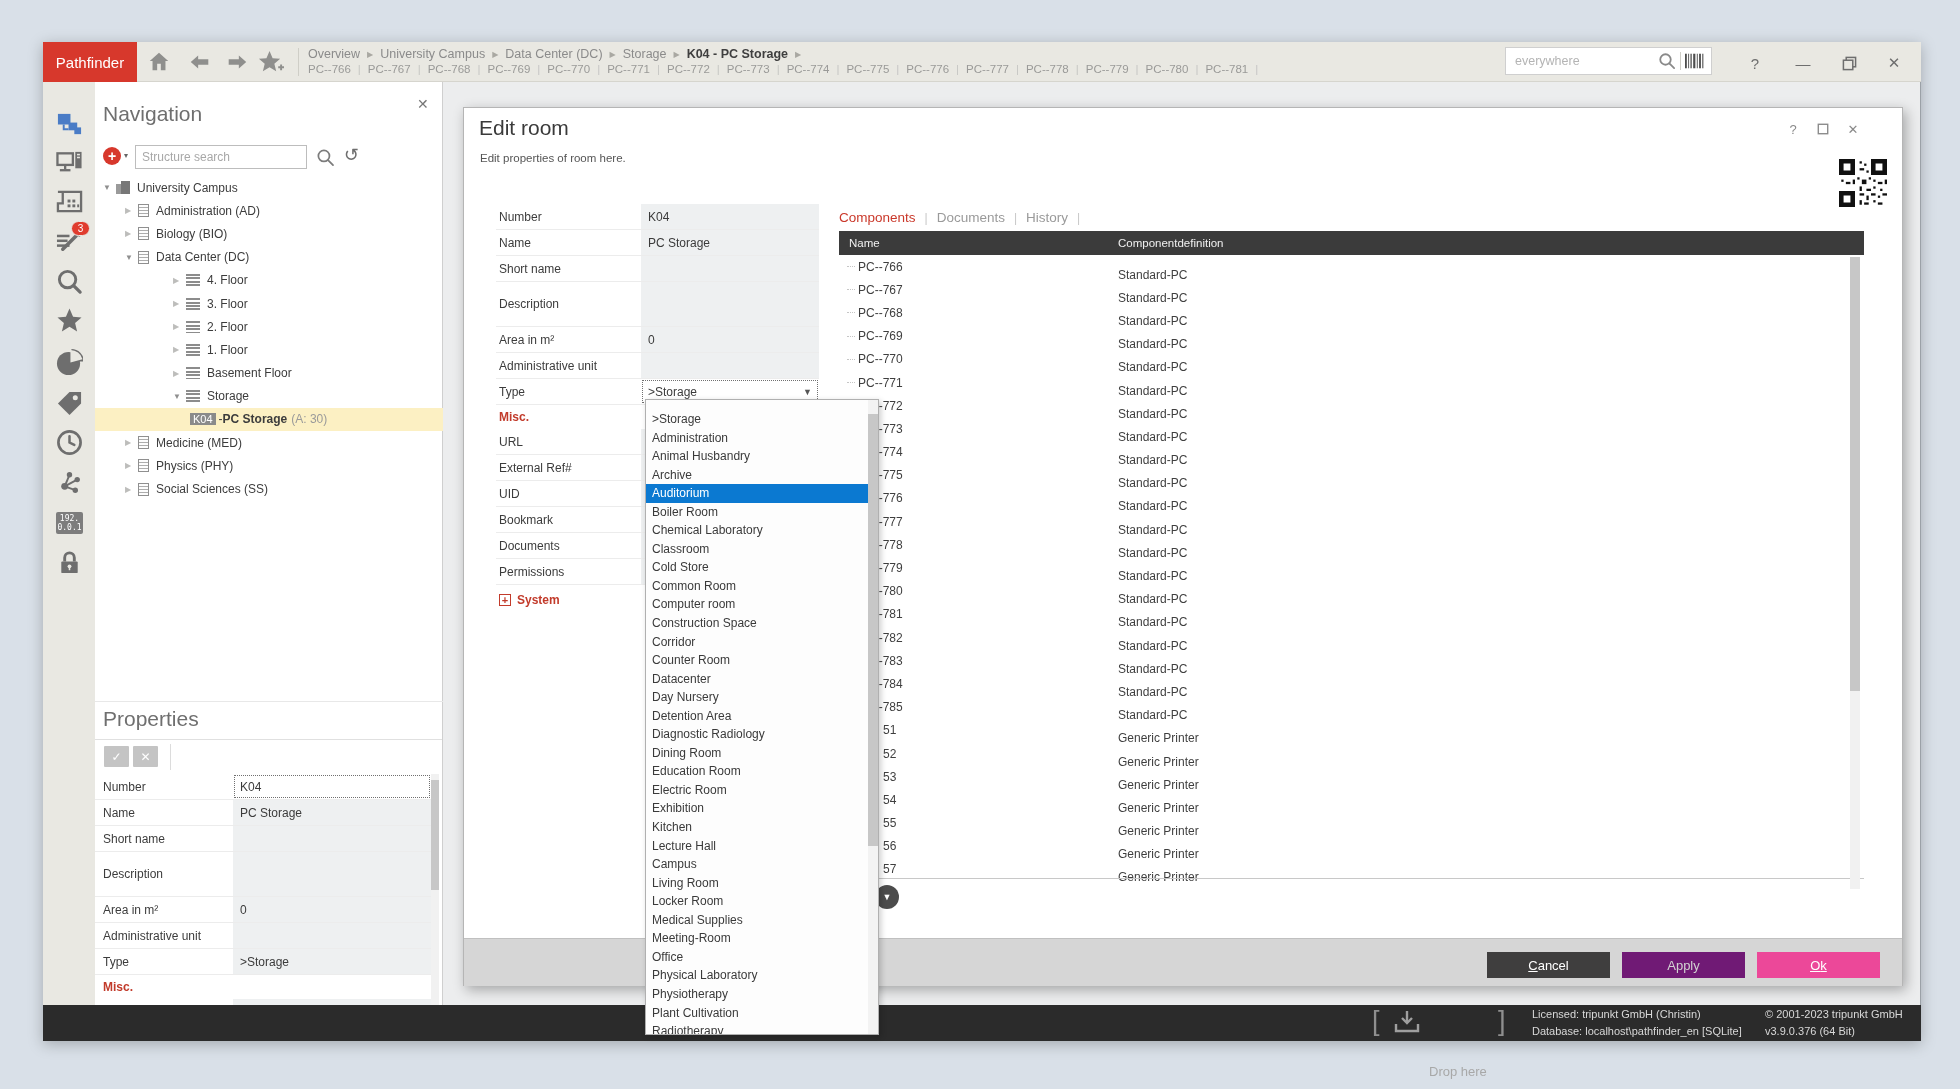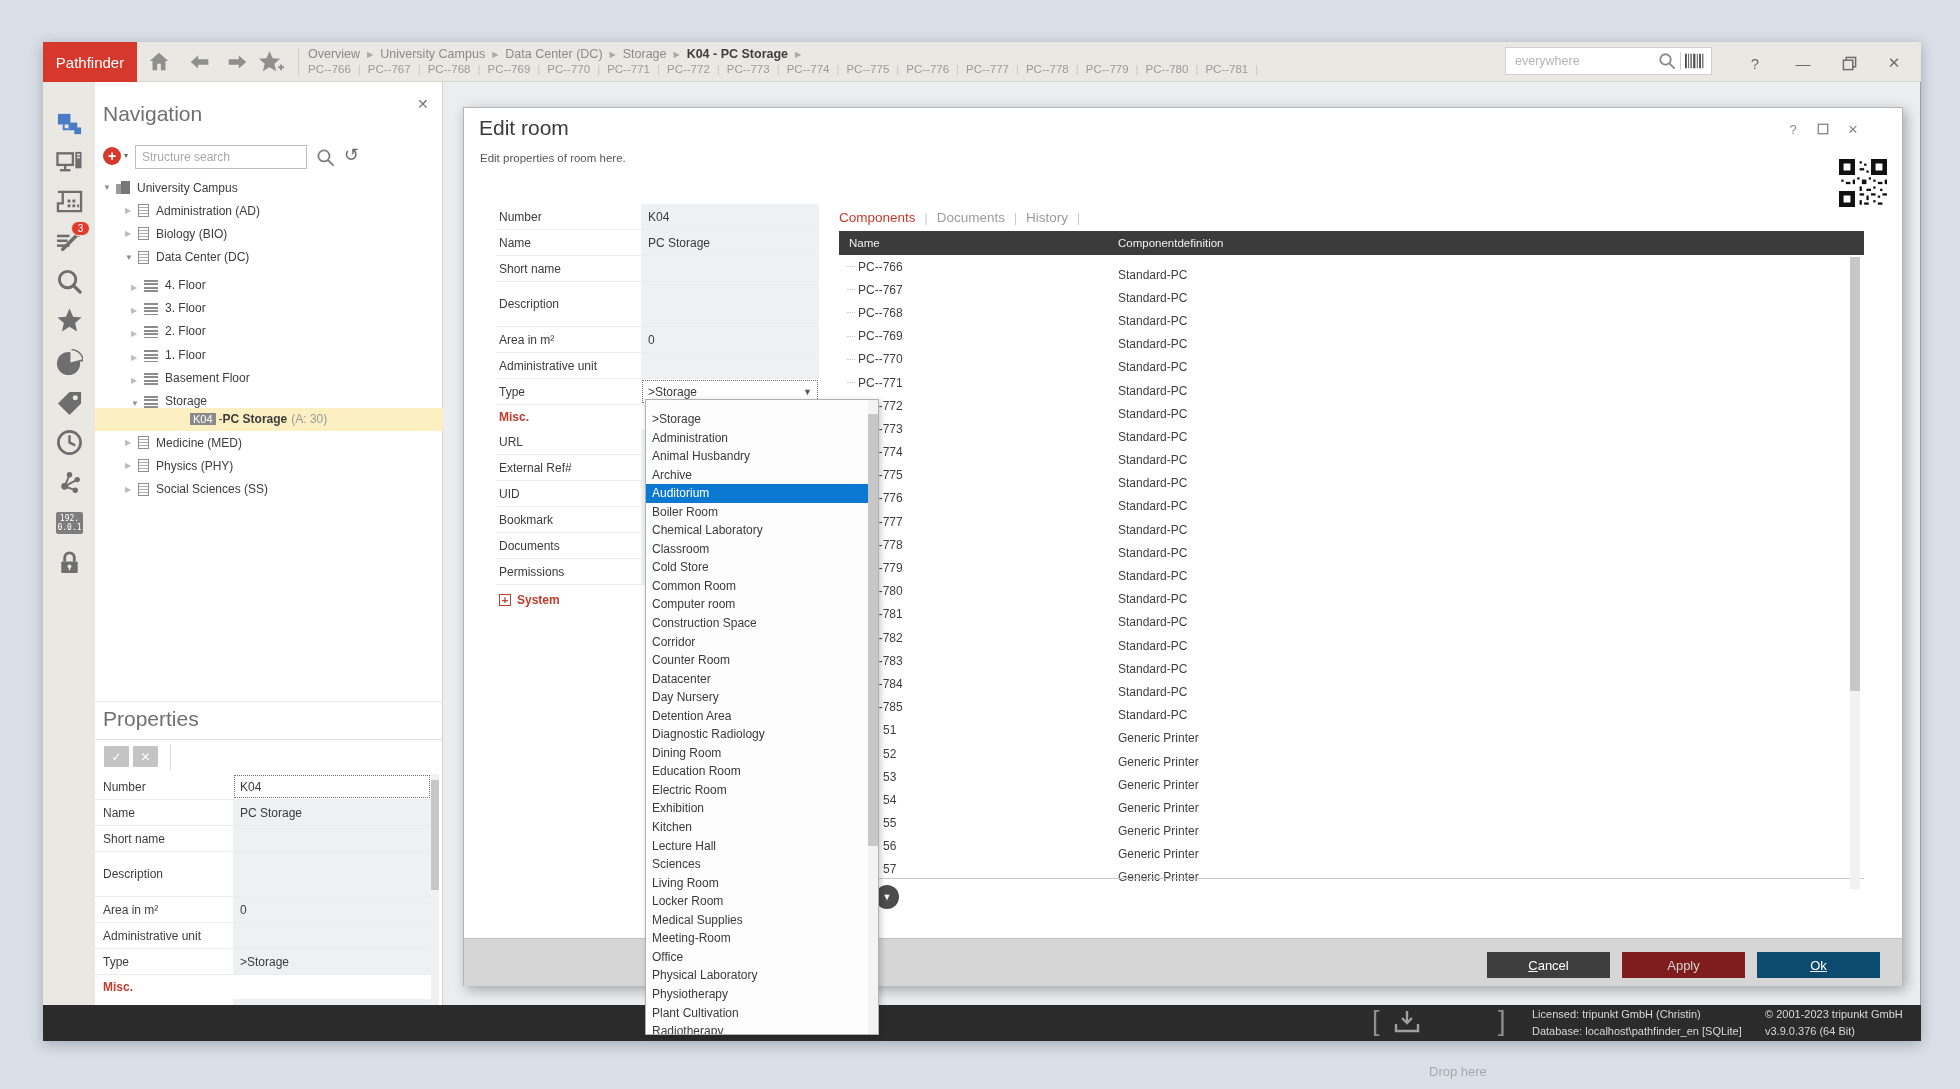--- a/index.html
+++ b/index.html
@@ -33,21 +33,21 @@
   #navclose{left:417px;top:96px;font-size:14px;color:#777;}
   #pluscircle{left:103px;top:147px;width:18px;height:18px;border-radius:50%;background:#d7382c;color:#fff;font-size:14px;font-weight:bold;display:flex;align-items:center;justify-content:center;line-height:1;}
   #pluscaret{left:124px;top:151px;font-size:8px;color:#666;}
   #structsearch{left:135px;top:145px;width:172px;height:24px;border:1px solid #bdbdbd;box-sizing:border-box;font-size:12px;color:#555;padding:0 6px;outline:none;font-family:"Liberation Sans",sans-serif;}
   #structsearch::placeholder{color:#a8a8a8;}
   #refreshico{left:344px;top:144px;font-size:18px;color:#6e6e6e;transform:scaleX(-1);}
   
   #tree{left:95px;top:176px;width:348px;}
   .trowi{height:23.2px;display:flex;align-items:center;font-size:12px;color:#3c3c3c;white-space:nowrap;}
   .trowi.lvl1{padding-left:8px;}  .trowi.lvl2{padding-left:30px;}
-  .trowi.lvl3{padding-left:36px;align-items:flex-end;} .trowi.lvl4{padding-left:95px;}
+  .trowi.lvl3{padding-left:78px;} .trowi.lvl4{padding-left:95px;}
   .trowi.selected{background:#fcf0c3;}
   .arr{width:13px;flex:none;display:flex;align-items:center;}
   .expanded .arr::before{content:"▼";font-size:8px;color:#8f8f8f;}
   .collapsed .arr::before{content:"▶";font-size:8px;color:#bdbdbb;}
   .ticon{display:inline-block;margin-right:7px;flex:none;}
   .ic-campus .ticon{width:14px;height:13px;background:linear-gradient(#777,#777) 5px 0/9px 13px no-repeat,linear-gradient(#9a9a9a,#9a9a9a) 0 3px/8px 10px no-repeat;}
   .ic-dept .ticon{width:11px;height:13px;background-color:#fdfdfd;border:1px solid #8f8f8f;background-image:repeating-linear-gradient(to bottom,transparent 0 2px,#adadad 2px 3px);box-sizing:border-box;}
   .ic-floor .ticon{width:14px;height:12px;background:repeating-linear-gradient(to bottom,#8c8c8c 0 2px,transparent 2px 3.5px);}
   .tbadge{background:#8a8a8a;color:#fff;font-size:11px;padding:0 3px;margin-right:3px;}
   .tbold{font-weight:bold;}
@@ -91,23 +91,23 @@
   .frag .tname{padding-left:44px;}
   .tdef{flex:1;margin-top:16px;}
   #tdivider{left:375px;top:770px;width:1025px;height:1px;background:#c8c8c8;}
   #roundbtn{left:411px;top:777px;width:24px;height:24px;border-radius:50%;background:#4c4c4c;color:#fff;display:flex;align-items:center;justify-content:center;font-size:9px;}
   
   #dlgfooter{left:0px;top:830px;width:1438px;height:47px;background:#d6d6d6;border-top:1px solid #c0c0c0;}
   .btn{height:26px;width:123px;display:flex;align-items:center;justify-content:center;font-size:13px;}
   .btn .bl{display:block;}
   .btn .bl::first-letter{text-decoration:underline;}
   #btncancel{background:#3f3e3e;color:#fff;}
-  #btnapply{background:#7f1d1d;color:#d2d2d2;}
+  #btnapply{background:#701a75;color:#d2d2d2;}
   #btnapply .bl::first-letter{text-decoration:none;}
-  #btnok{background:#0c4a6e;color:#fff;text-decoration:underline;}
+  #btnok{background:#ec4899;color:#fff;text-decoration:underline;}
   
   #dropdown{left:645px;top:399px;width:234px;height:636px;background:#fdfdfd;border:1px solid #b0b0b0;box-sizing:border-box;z-index:30;box-shadow:2px 2px 6px rgba(0,0,0,.2);display:flex;}
   #ddlist{flex:1;padding-top:10px;overflow:hidden;}
   .opt{height:18.55px;line-height:18.55px;padding-left:6px;font-size:12px;color:#3a3a3a;white-space:nowrap;}
   .opt.sel{background:#0b79d1;color:#fff;}
   #ddsb{width:10px;background:#f3f3f3;position:relative;flex:none;}
   
   #statusbar{left:43px;top:1005px;width:1878px;height:36px;background:#2b2b2b;color:#d8d8d8;}
   .bracket{font-size:27px;font-weight:300;color:#8f8f8f;}
   #drophere{font-size:13px;color:#a8a8a8;}
@@ -931,21 +931,21 @@
         <div class="opt"><span>Datacenter</span></div>
         <div class="opt"><span>Day Nursery</span></div>
         <div class="opt"><span>Detention Area</span></div>
         <div class="opt"><span>Diagnostic Radiology</span></div>
         <div class="opt"><span>Dining Room</span></div>
         <div class="opt"><span>Education Room</span></div>
         <div class="opt"><span>Electric Room</span></div>
         <div class="opt"><span>Exhibition</span></div>
         <div class="opt"><span>Kitchen</span></div>
         <div class="opt"><span>Lecture Hall</span></div>
-        <div class="opt"><span>Sciences</span></div>
+        <div class="opt"><span>Campus</span></div>
         <div class="opt"><span>Living Room</span></div>
         <div class="opt"><span>Locker Room</span></div>
         <div class="opt"><span>Medical Supplies</span></div>
         <div class="opt"><span>Meeting-Room</span></div>
         <div class="opt"><span>Office</span></div>
         <div class="opt"><span>Physical Laboratory</span></div>
         <div class="opt"><span>Physiotherapy</span></div>
         <div class="opt"><span>Plant Cultivation</span></div>
         <div class="opt"><span>Radiotherapy</span></div>
       </div>

